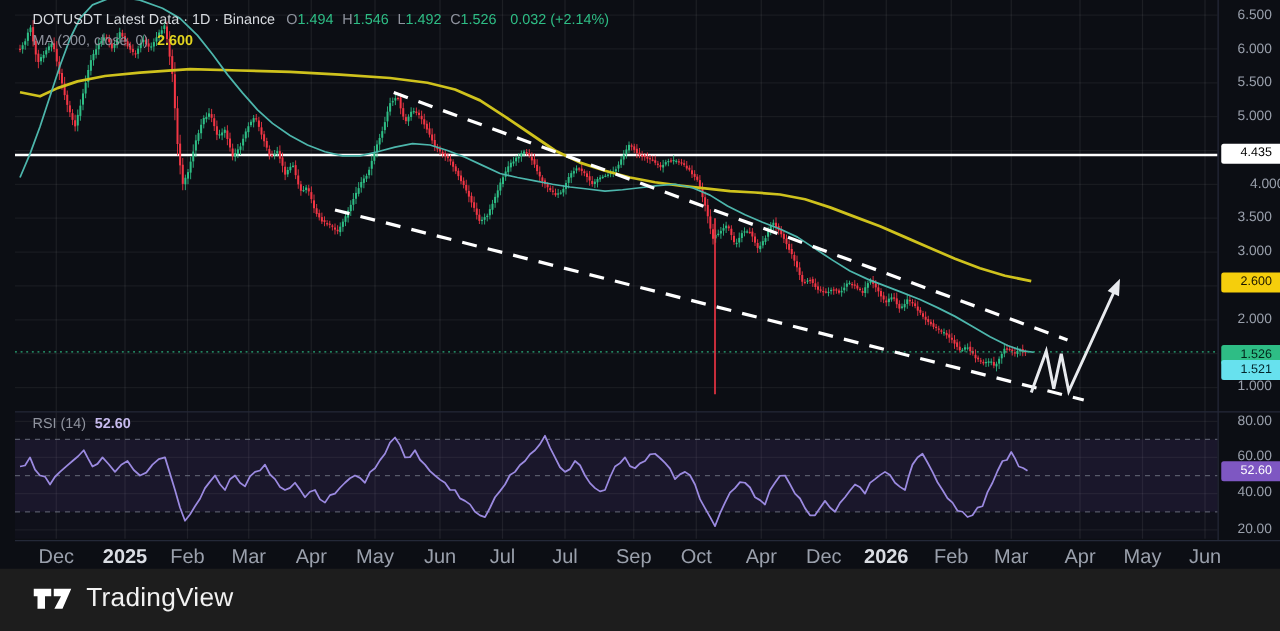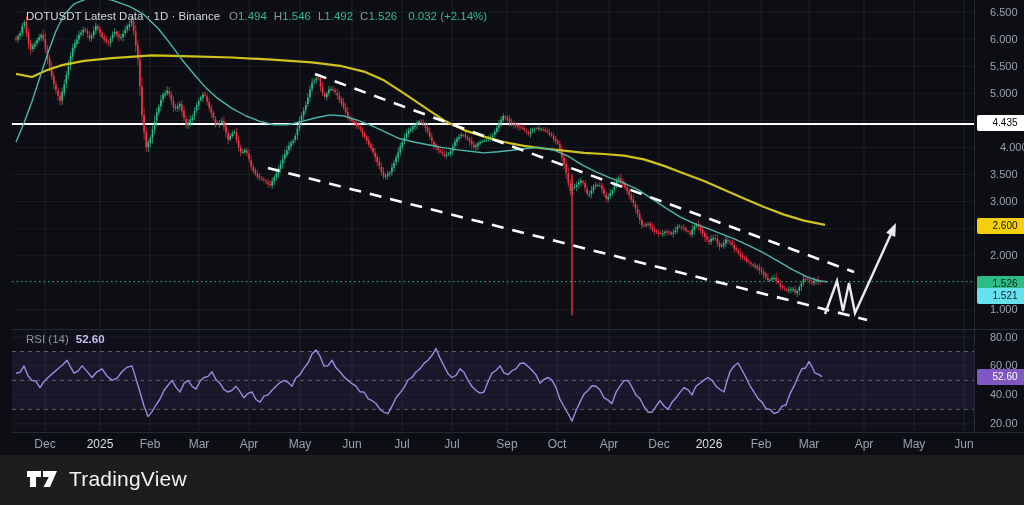--- a/index.html
+++ b/index.html
@@ -21,22 +21,22 @@
   .val.purple{color:#c7bbee;}
   .ohlc-pair{margin-right:7px;}
   .rsi-legend{position:absolute;left:14px;top:331px;z-index:5;height:16px;line-height:16px;font-size:11.5px;white-space:nowrap;}
   
   .price-axis{position:absolute;left:963px;top:0;width:61px;height:432px;z-index:4;}
   .axis-tick{position:absolute;left:15px;font-size:11px;color:#9aa0ac;}
   .axis-badge{position:absolute;left:2px;right:3px;height:16px;line-height:16px;text-align:center;
               font-size:10px;border-radius:2px;z-index:6;}
   
   .time-axis{position:absolute;left:0;top:432px;width:1024px;height:22px;z-index:4;border-top:1px solid #242938;}
-  .time-tick{position:absolute;top:4px;transform:translateX(-50%);font-size:12px;color:#9aa0ac;}
-  .time-tick.major{color:#dadde3;font-weight:normal;}
+  .time-tick{position:absolute;top:4px;transform:translateX(-50%);font-size:16px;color:#9aa0ac;}
+  .time-tick.major{color:#dadde3;font-weight:bold;}
   .v-sep{position:absolute;left:962px;top:0;width:1px;height:432px;background:#242938;z-index:3;}
   .pane-sep{position:absolute;left:0;top:329px;width:1024px;height:1px;background:#242938;z-index:3;}
   
   .footer{position:absolute;left:0;top:455px;width:1024px;height:50px;background:#1d1d1d;}
   .tv-logo{position:absolute;left:26px;top:12px;display:flex;align-items:center;gap:9px;cursor:pointer;}
   .tv-logo span{color:#f2f2f2;font-size:21px;font-weight:normal;letter-spacing:0.2px;}
 </style>
 </head>
 <body>
 
@@ -876,20 +876,23 @@
           <path d="M4.0 373.2L8.0 372.4L12.0 365.9L16.0 375.7L20.0 380.4L24.0 381.3L28.0 387.6L32.0 381.4L36.0 377.5L41.0 373.1L46.0 368.8L50.5 365.0L55.0 360.2L58.5 366.9L62.0 373.2L66.0 371.1L70.0 365.9L75.0 371.4L80.0 377.5L85.0 371.8L90.0 368.8L95.0 376.0L100.0 380.4L105.0 378.1L110.0 371.7L115.0 367.3L120.0 365.9L124.0 378.9L128.0 392.0L132.0 406.0L136.0 416.6L140.0 411.6L144.0 405.0L148.0 399.0L152.0 390.5L156.0 385.3L160.0 380.4L164.0 387.4L168.0 392.0L172.0 383.4L176.0 380.4L180.0 386.2L184.0 389.1L188.0 381.1L192.0 377.5L196.0 376.4L200.0 371.7L204.0 379.6L208.0 383.3L212.0 389.6L216.0 392.0L220.0 390.3L224.0 386.2L228.0 391.7L232.0 397.8L236.0 393.4L240.0 392.0L244.0 399.5L248.0 402.1L252.0 396.1L256.0 394.9L260.0 390.2L264.0 386.2L268.0 382.6L272.0 380.4L276.0 382.3L280.0 386.2L284.0 377.7L288.0 374.6L292.0 368.1L296.0 363.0L300.0 354.1L304.0 350.0L308.0 356.1L312.0 365.9L316.0 365.7L320.0 360.2L324.0 367.8L328.0 371.7L332.0 376.9L336.0 380.4L340.0 383.7L344.0 386.2L348.0 391.9L352.0 392.0L356.0 398.7L360.0 400.7L364.0 403.5L368.0 409.4L372.0 412.3L376.0 413.7L380.0 406.2L384.0 397.8L388.0 392.9L392.0 387.6L396.0 380.0L400.0 377.5L404.0 372.0L408.0 368.8L412.0 363.4L416.0 360.2L420.0 355.3L424.0 348.6L428.0 358.1L432.0 365.9L436.0 373.8L440.0 377.5L444.0 375.3L448.0 368.8L452.0 372.2L456.0 380.4L460.0 386.5L464.0 390.5L468.0 393.1L472.0 392.0L476.0 381.8L480.0 373.2L484.0 370.5L488.0 365.9L492.0 372.9L496.0 374.6L500.0 370.7L504.0 368.8L508.0 363.5L512.0 363.0L516.0 366.4L520.0 370.3L524.0 374.9L528.0 383.3L532.0 379.5L536.0 377.5L540.0 380.2L544.0 387.6L548.0 399.3L552.0 406.5L556.0 413.5L560.0 420.9L564.0 410.7L568.0 402.1L572.0 394.1L576.0 390.5L580.0 385.7L584.0 386.2L588.0 390.0L592.0 397.8L596.0 400.1L600.0 403.6L604.0 392.2L608.0 386.2L612.0 380.6L616.0 380.4L620.0 387.4L624.0 394.9L628.0 398.8L632.0 406.5L636.0 412.2L640.0 412.2L644.0 406.4L648.0 400.7L652.0 406.0L656.0 409.4L660.0 402.3L664.0 397.8L668.0 392.4L672.0 387.6L676.0 389.8L680.0 394.9L684.0 386.3L688.0 383.3L692.0 380.1L696.0 377.5L700.0 380.0L704.0 386.2L708.0 389.5L712.0 392.0L715.0 381.0L718.0 371.7L722.0 366.0L726.0 363.0L730.0 370.0L734.0 377.5L738.0 385.8L742.0 392.0L746.0 398.6L750.0 402.1L754.0 408.6L758.0 409.4L762.0 413.6L766.0 412.2L770.0 406.1L774.0 405.0L778.0 393.7L782.0 386.2L786.0 376.8L790.0 368.8L793.5 368.0L797.0 361.6L800.0 366.7L803.0 373.2L806.5 374.4L810.0 376.6" fill="none" stroke="#9b8ae0" stroke-width="1.4" stroke-linejoin="round"></path>
         </g>
       </svg>
     <div class="pane-sep"></div>
     <div class="v-sep"></div>
 
     <div class="legend">
       <div class="legend-row">
         <span class="sym">DOTUSDT Latest Data · 1D · Binance</span><span id="ohlc"><span class="ohlc-pair"><span class="lab">O</span><span class="grn">1.494</span></span><span class="ohlc-pair"><span class="lab">H</span><span class="grn">1.546</span></span><span class="ohlc-pair"><span class="lab">L</span><span class="grn">1.492</span></span><span class="ohlc-pair"><span class="lab">C</span><span class="grn">1.526</span></span></span><span class="chg">0.032 (+2.14%)</span>
       </div>
+      <div class="legend-row">
+        <span class="ind">MA (200, close, 0)</span><span class="val yellow">2.600</span>
+      </div>
     </div>
 
     <div class="rsi-legend">
       <span class="ind">RSI (14)</span><span class="val purple">52.60</span>
     </div>
 
     <div class="price-axis" id="price-axis">
         <div class="axis-tick" style="top: 5.5px; text-align: right;">6.500</div>
         <div class="axis-tick" style="top: 32.59px;">6.000</div>
         <div class="axis-tick" style="top: 59.68px;">5.500</div>

